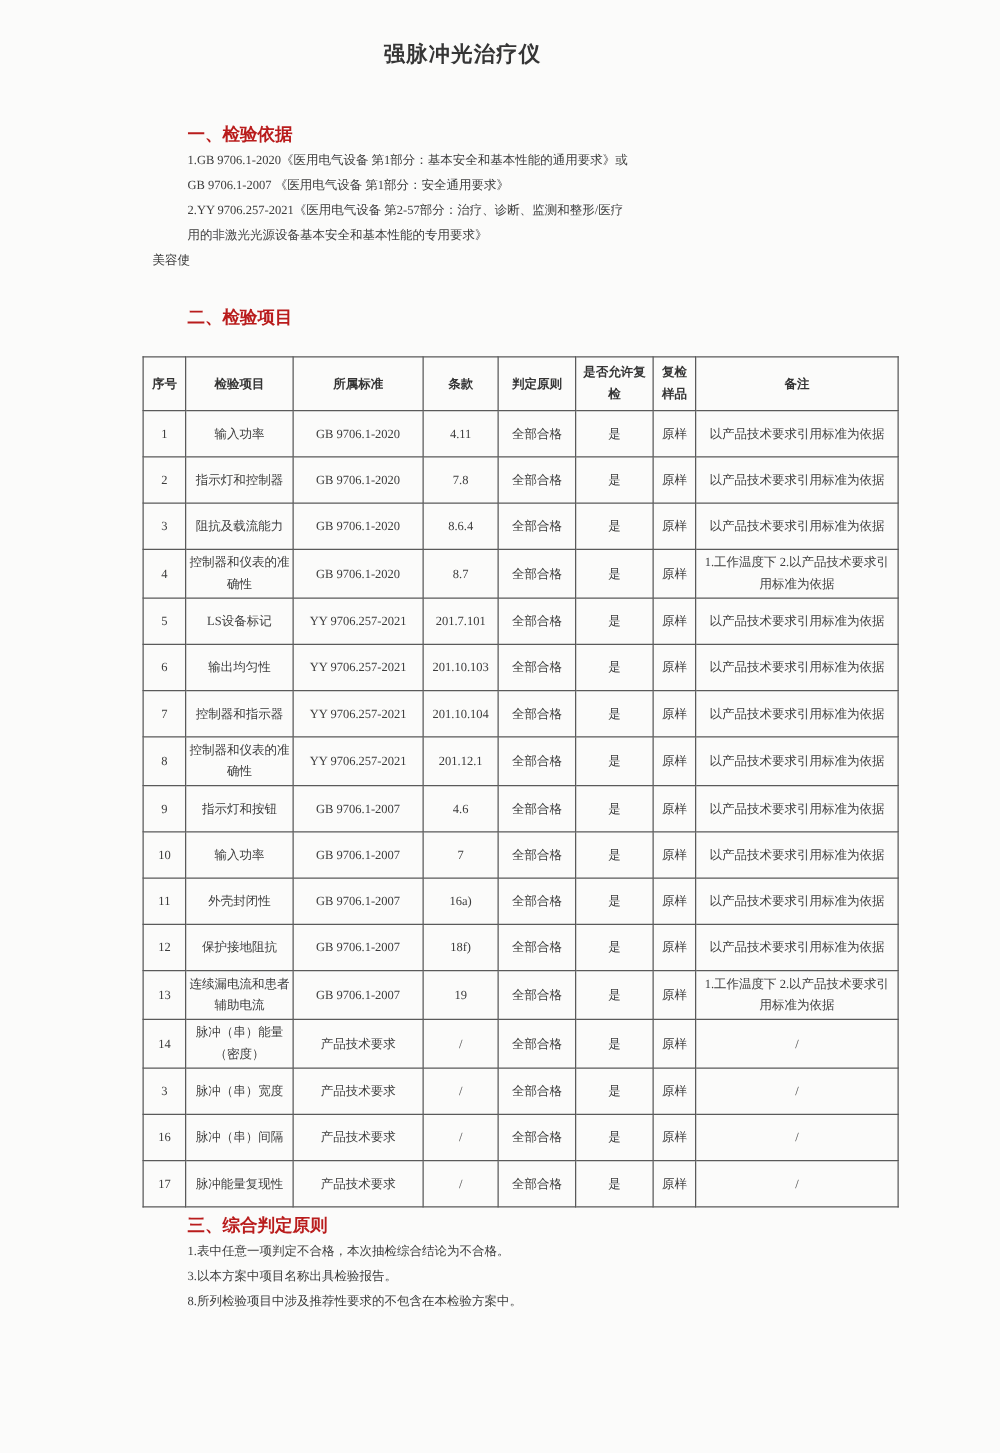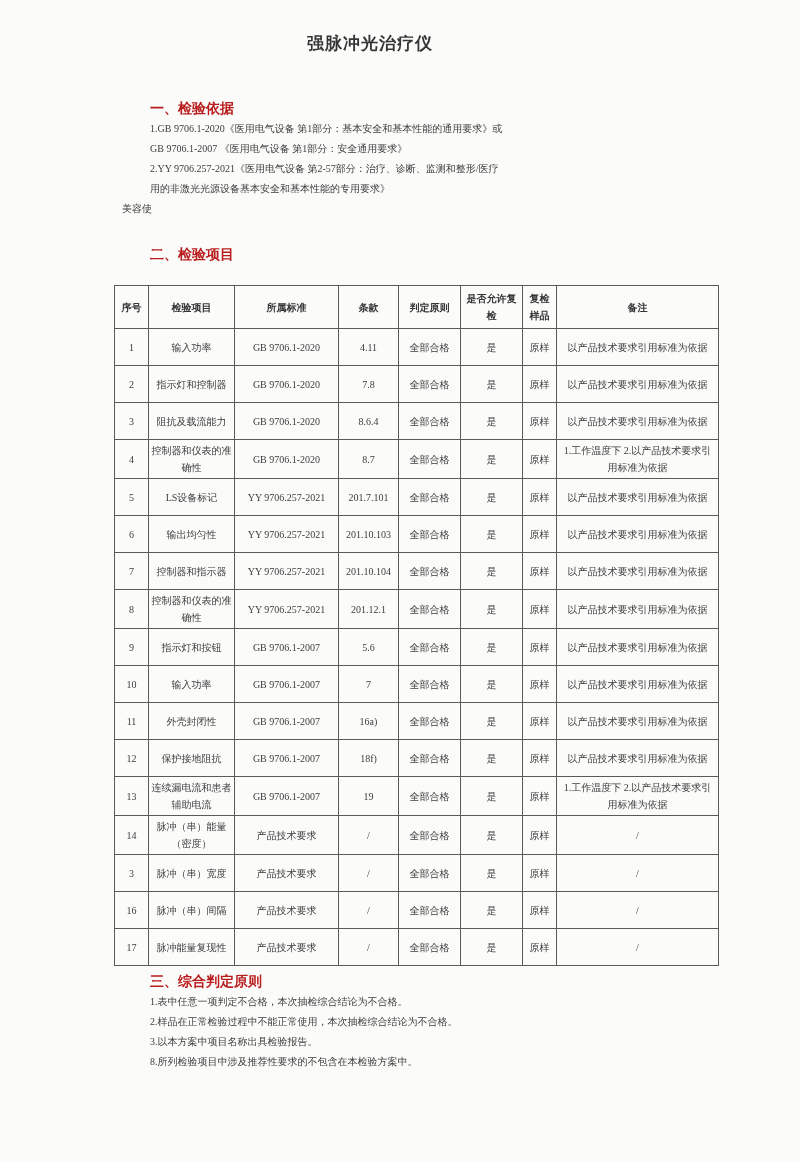--- a/index.html
+++ b/index.html
@@ -206,21 +206,21 @@
             <td>201.12.1</td>
             <td>全部合格</td>
             <td>是</td>
             <td>原样</td>
             <td>以产品技术要求引用标准为依据</td>
           </tr>
           <tr>
             <td>9</td>
             <td>指示灯和按钮</td>
             <td>GB 9706.1-2007</td>
-            <td>5.6</td>
+            <td>4.6</td>
             <td>全部合格</td>
             <td>是</td>
             <td>原样</td>
             <td>以产品技术要求引用标准为依据</td>
           </tr>
           <tr>
             <td>10</td>
             <td>输入功率</td>
             <td>GB 9706.1-2007</td>
             <td>7</td>
@@ -298,19 +298,18 @@
             <td>是</td>
             <td>原样</td>
             <td>/</td>
           </tr>
         </tbody>
     </table>
 
     <div class="sec-judgment">
       <h2 class="sec-heading">三、综合判定原则</h2>
       <p class="doc-line">1.表中任意一项判定不合格，本次抽检综合结论为不合格。</p>
-      <p class="doc-line">2.样品在正常检验过程中不能正常使用，本次抽检综合结论为不合格。</p>
       <p class="doc-line">3.以本方案中项目名称出具检验报告。</p>
       <p class="doc-line">8.所列检验项目中涉及推荐性要求的不包含在本检验方案中。</p>
     </div>
 
   </div>
 </div>
 
 </body></html>

